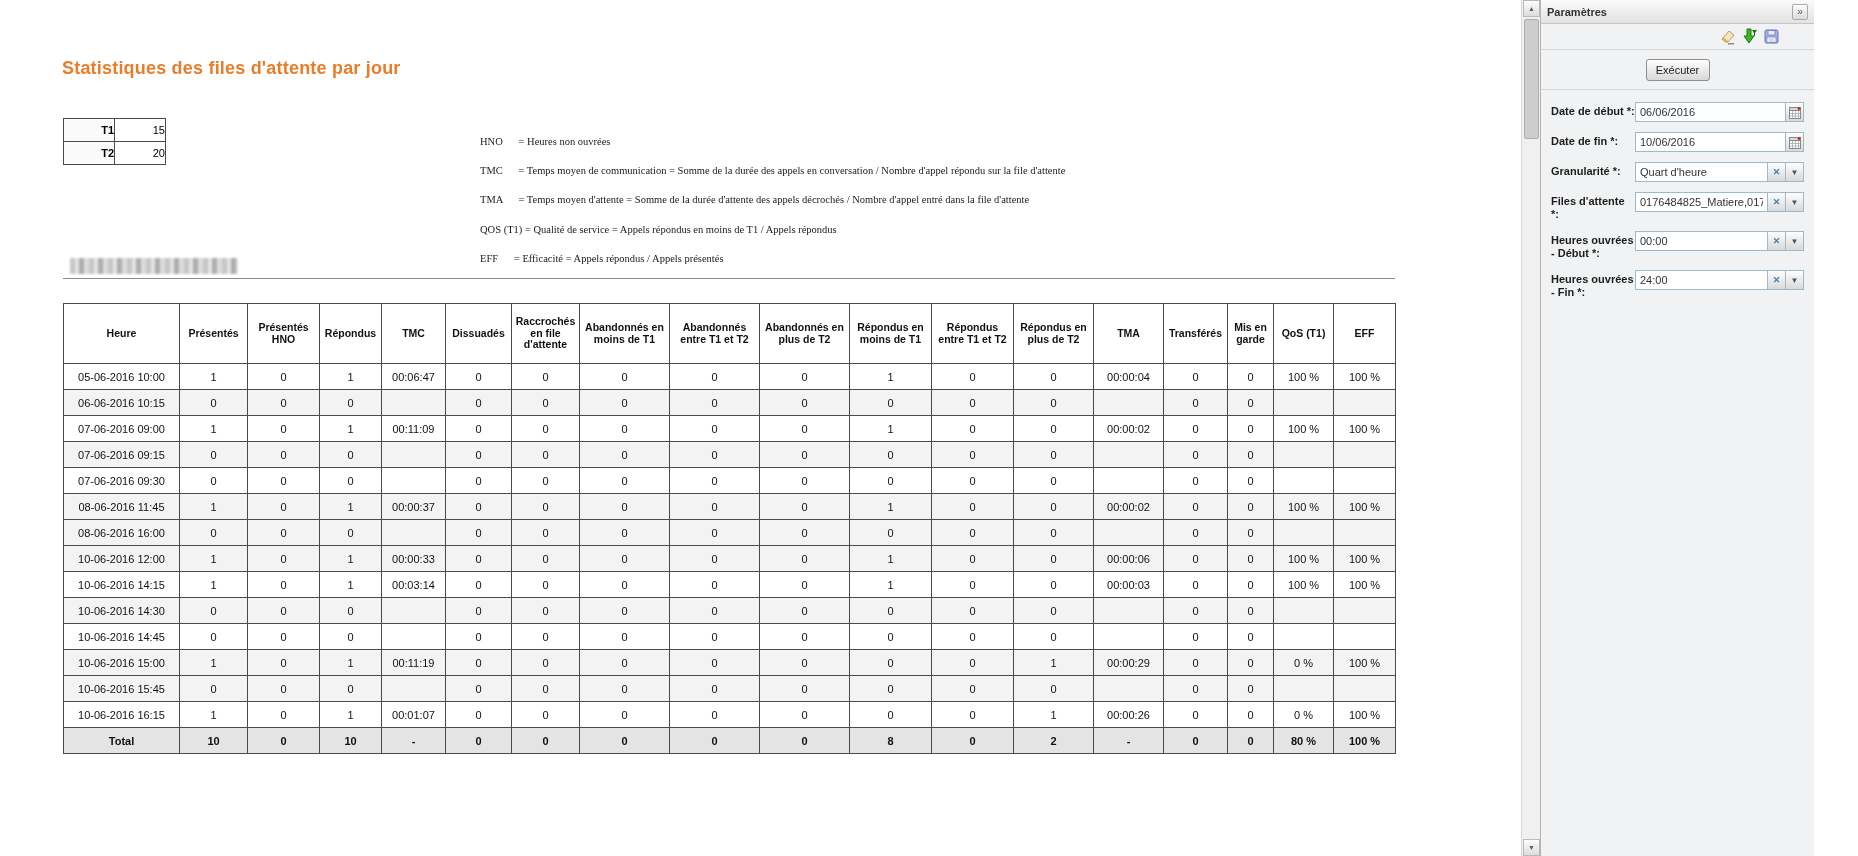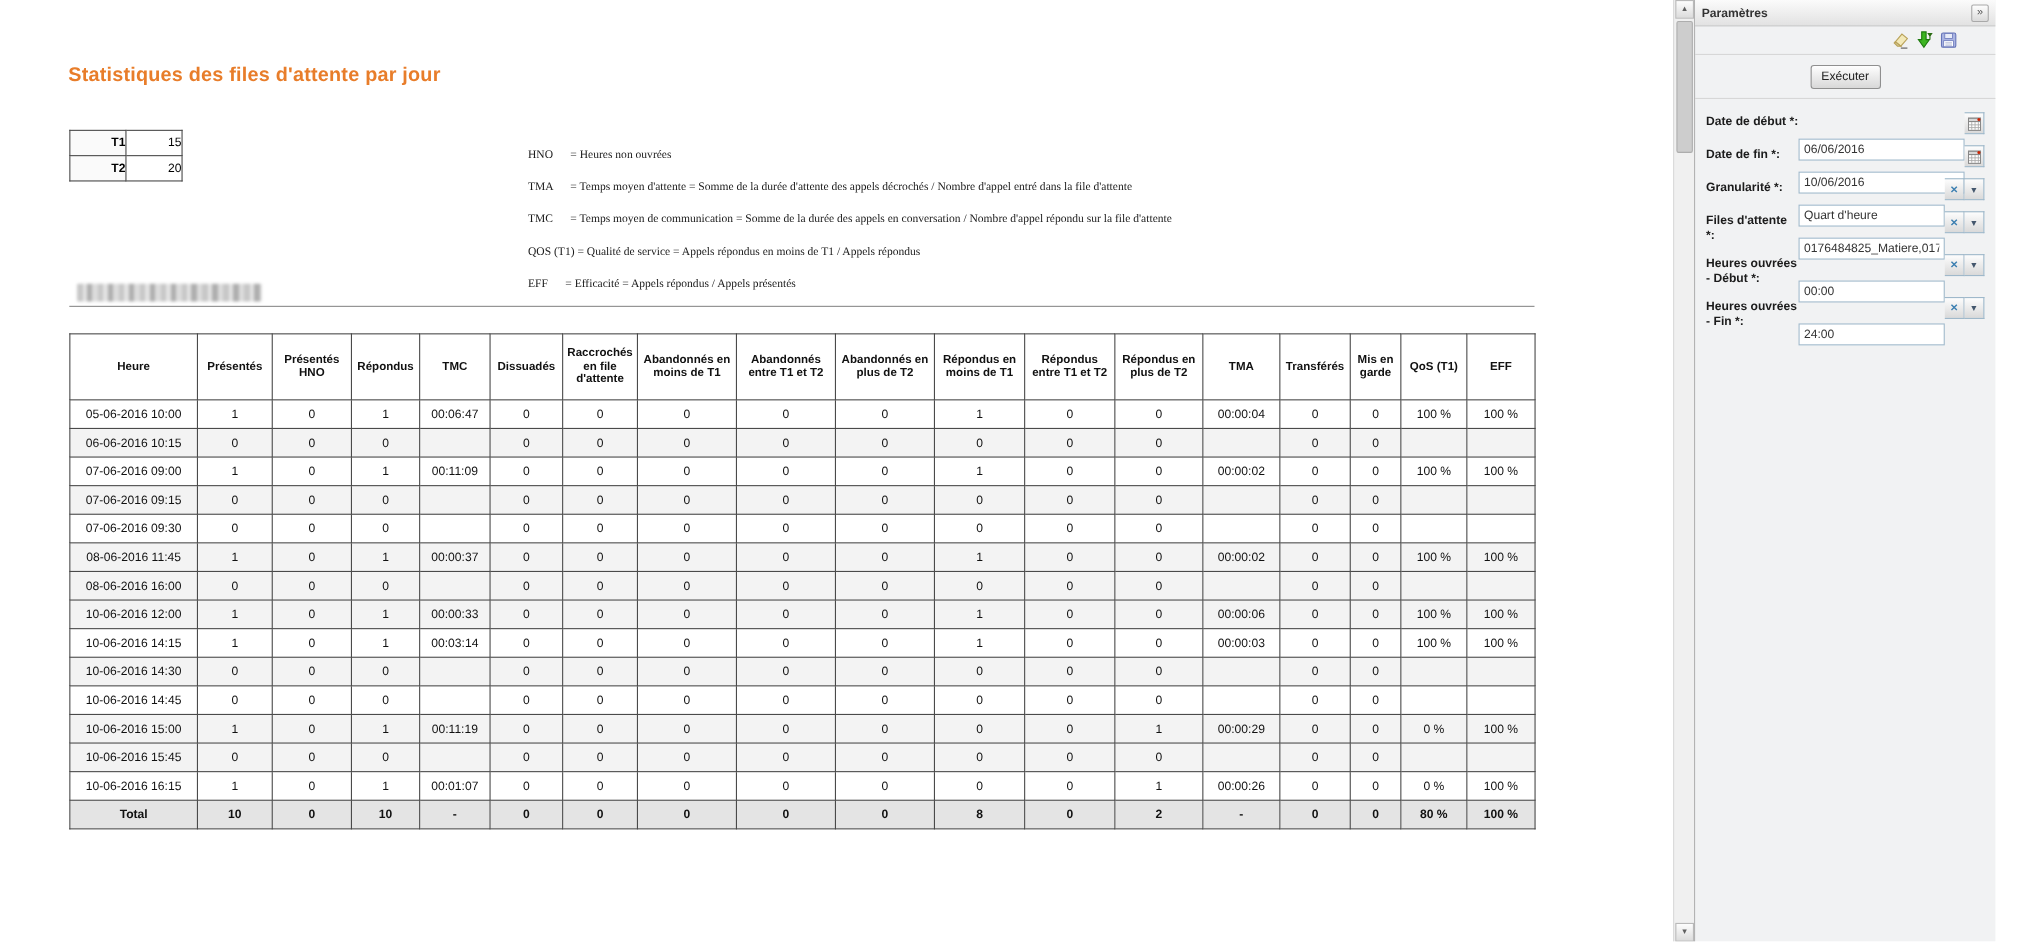--- a/index.html
+++ b/index.html
@@ -41,21 +41,21 @@
   .panel-title { font-weight:bold; color:#333; flex:1; }
   .collapse-btn { width:16px; height:16px; border:1px solid #a9a9a9; background:linear-gradient(#fefefe,#dadada); color:#555; font-size:10px; line-height:13px; text-align:center; border-radius:2px; cursor:pointer; }
   .panel-toolbar { height:26px; border-bottom:1px solid #d7d7d7; display:flex; align-items:center; justify-content:flex-end; gap:5px; padding:0 34px 0 0; }
   .tool-icon { width:17px; height:17px; display:inline-block; cursor:pointer; }
   .panel-exec { height:40px; border-bottom:1px solid #d7d7d7; display:flex; align-items:center; justify-content:center; }
   .exec-btn { min-width:64px; height:22px; padding:0 0; border:1px solid #8f8f8f; border-radius:3px; background:linear-gradient(#fefefe,#d8d8d8); font-size:11px; color:#222; cursor:pointer; font-family:"Liberation Sans",sans-serif; }
   .panel-fields { padding:12px 10px 0 10px; }
   .field-row { display:flex; margin-bottom:10px; }
   .field-row label { width:104px; font-weight:bold; font-size:11px; line-height:13px; padding-top:3px; color:#1c1c1c; }
   .ctrl { display:flex; height:20px; }
-  .txt { height:20px; border:1px solid #9fb8ca; background:#fff; font-size:11px; font-family:"Liberation Sans",sans-serif; color:#333; padding:0 4px;margin-top:24px; }
+  .txt { height:20px; border:1px solid #9fb8ca; background:#fff; font-size:11px; font-family:"Liberation Sans",sans-serif; color:#333; padding:0 4px; }
   .txt.date { width:151px; }
   .txt.sel  { width:133px; }
   .sq-btn { width:18px; height:20px; border:1px solid #9fb8ca; border-left:none; background:linear-gradient(#fdfdfd,#d9d9d9); font-size:9px; text-align:center; padding:0; cursor:pointer; }
   .btn-x { color:#3c7fb1; font-weight:bold; }
   .btn-dd { color:#44576d; font-size:8px; }
   .btn-cal { padding:0; }
   .btn-cal svg { display:block; margin:2px auto; }
 </style>
 </head>
 <body>
@@ -73,22 +73,22 @@
       </tr>
       <tr>
         <td class="lbl">T2</td>
         <td>20</td>
       </tr>
     </tbody>
       </table>
 
     <div class="legend">
       <div>HNO      = Heures non ouvrées</div>
+      <div>TMC      = Temps moyen de communication = Somme de la durée des appels en conversation / Nombre d'appel répondu sur la file d'attente</div>
       <div>TMA      = Temps moyen d'attente = Somme de la durée d'attente des appels décrochés / Nombre d'appel entré dans la file d'attente</div>
-      <div>TMC      = Temps moyen de communication = Somme de la durée des appels en conversation / Nombre d'appel répondu sur la file d'attente</div>
       <div>QOS (T1) = Qualité de service = Appels répondus en moins de T1 / Appels répondus</div>
       <div>EFF      = Efficacité = Appels répondus / Appels présentés</div>
     </div>
 
     <div class="queue-row">
       <span class="redacted"></span>
     </div>
 
     <table class="stats">
       <colgroup>

